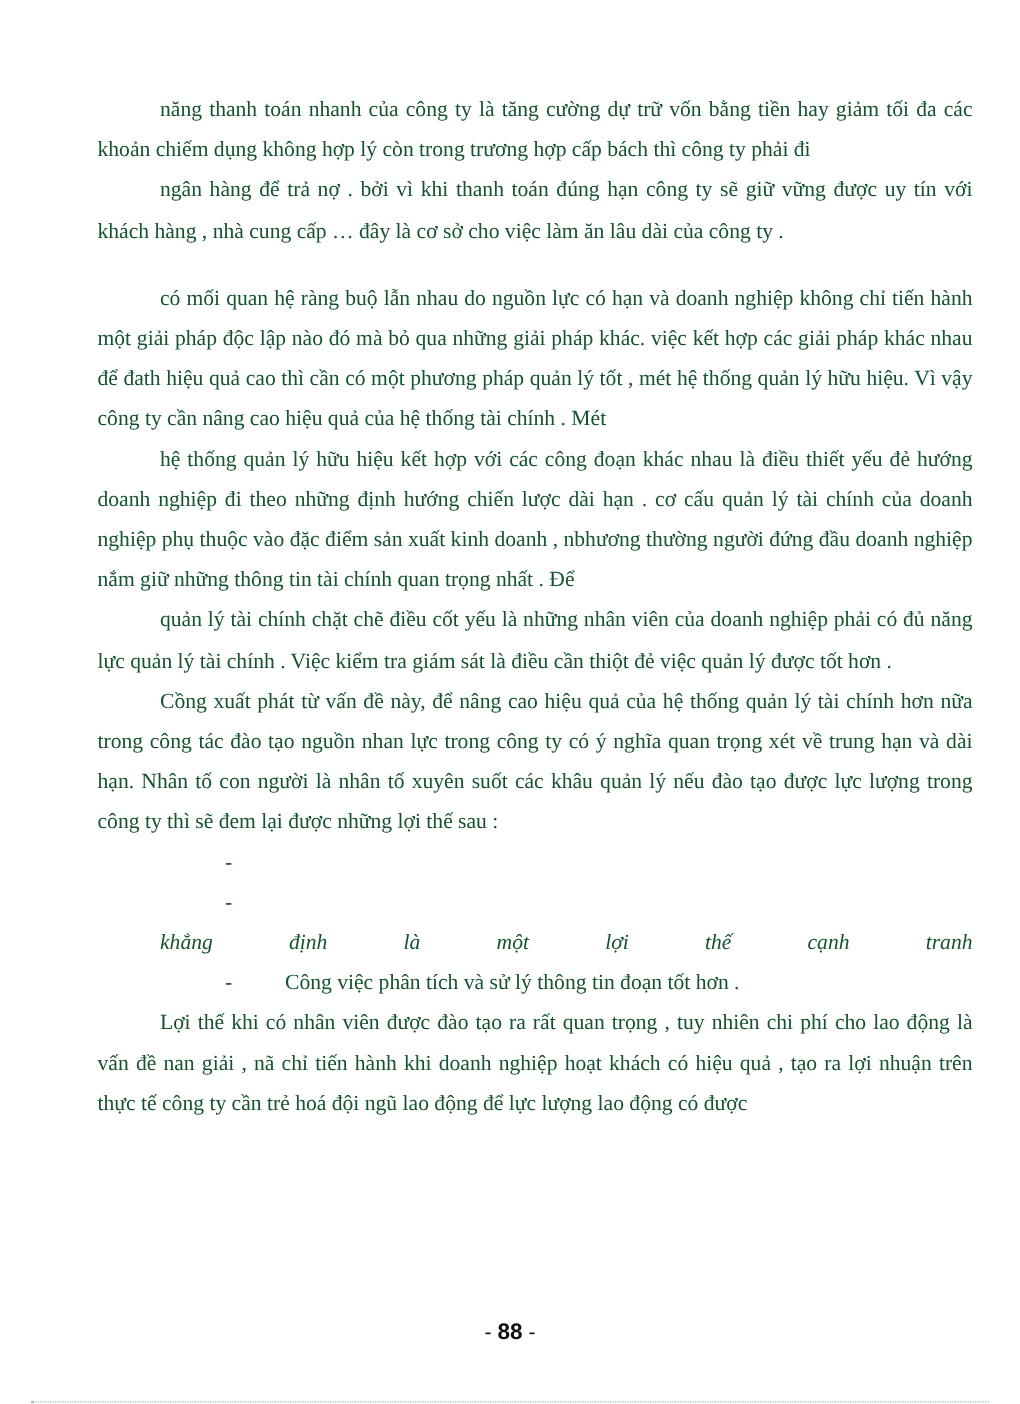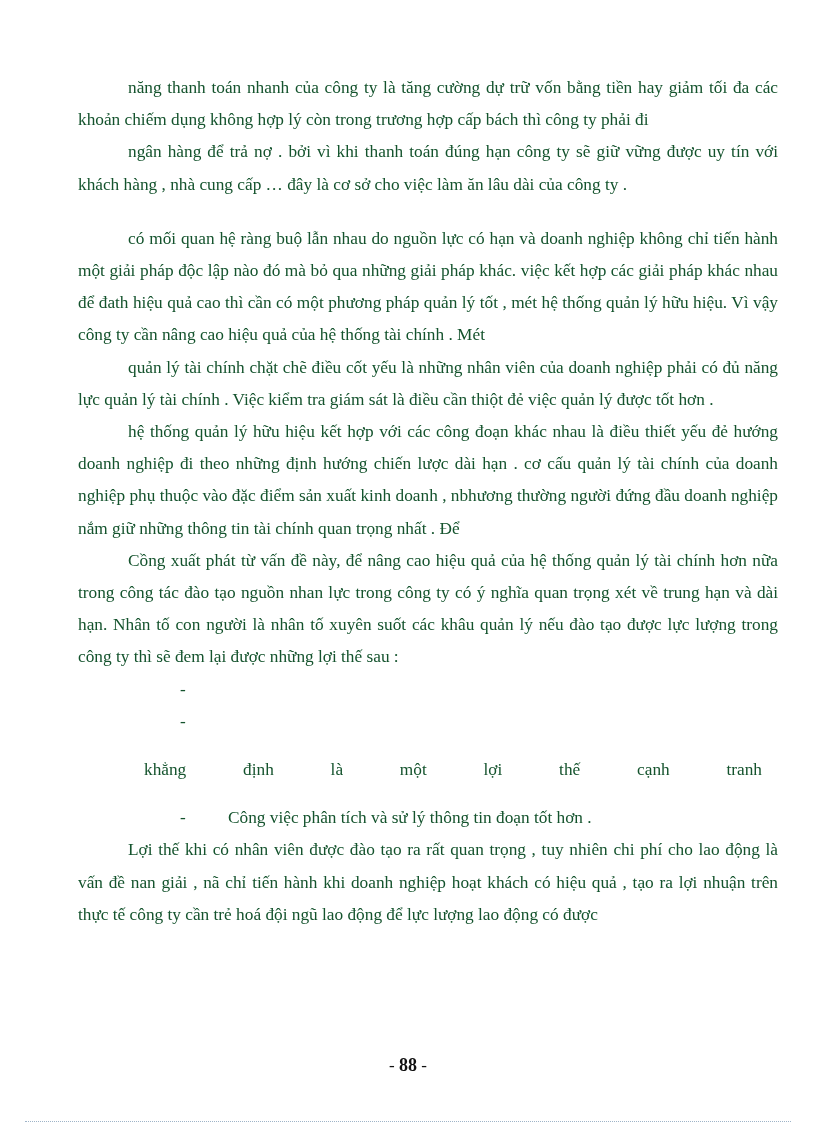--- a/index.html
+++ b/index.html
@@ -18,47 +18,47 @@
   .para.noindent { text-indent: 0; }
   .gap { height: 22px; }
   .bullet {
     display: flex; margin: 0; padding-left: 0;
   }
   .bullet .dash { width: 150px; text-align: right; padding-right: 0; box-sizing: border-box; flex: 0 0 auto; }
   .bullet .dash span { display: inline-block; width: 48px; text-align: left; }
   .bullet .btext { flex: 1 1 auto; text-align: justify; }
   .bullet-wrap { margin: 0; }
   .bullet-cont {
-    margin: 16px; text-align: justify; text-align-last: justify; padding-left: 50px;
+    margin: 0; text-align: justify; text-align-last: justify; padding-left: 50px; font-style: italic;
   }
   .pagenum {
     position: absolute; left: 0; width: 816px; top: 1055px; text-align: center;
-    font-family: Liberation Serif, serif; font-size: 17px; color: #111;
+    font-family: Liberation Sans, sans-serif; font-size: 17px; color: #111;
   }
   .pagenum b { font-weight: bold; font-size: 18px; }
   .footer-rule {
     position: absolute; left: 25px; width: 766px; top: 1121px; height: 0;
     border-top: 1px dotted #9fb4c8;
   }
 </style>
 </head>
 <body>
 
 <div class="page">
   <div class="content">
 
     <p class="para">năng thanh toán nhanh của công ty là tăng cường dự trữ vốn bằng tiền hay giảm tối đa các khoản chiếm dụng không hợp lý còn trong trương hợp cấp bách thì công ty phải đi</p>
 
     <p class="para">ngân hàng để trả nợ . bởi vì khi thanh toán đúng hạn công ty sẽ giữ vững được uy tín với khách hàng , nhà cung cấp … đây là cơ sở cho việc làm ăn lâu dài của công ty .</p>
 
     <div class="gap"></div>
 
     <p class="para">có mối quan hệ ràng buộ lẫn nhau do nguồn lực có hạn và doanh nghiệp không chỉ tiến hành một giải pháp độc lập nào đó mà bỏ qua những giải pháp khác. việc kết hợp các giải pháp khác nhau để đath hiệu quả cao thì cần có một phương pháp quản lý tốt , mét hệ thống quản lý hữu hiệu. Vì vậy công ty cần nâng cao hiệu quả của hệ thống tài chính . Mét</p>
+    <p class="para">hệ thống quản lý hữu hiệu kết hợp với các công đoạn khác nhau là điều thiết yếu đẻ hướng doanh nghiệp đi theo những định hướng chiến lược dài hạn . cơ cấu quản lý tài chính của doanh nghiệp phụ thuộc vào đặc điểm sản xuất kinh doanh , nbhương thường người đứng đầu doanh nghiệp nắm giữ những thông tin tài chính quan trọng nhất . Để</p>
     <p class="para">quản lý tài chính chặt chẽ điều cốt yếu là những nhân viên của doanh nghiệp phải có đủ năng lực quản lý tài chính . Việc kiểm tra giám sát là điều cần thiột đẻ việc quản lý được tốt hơn .</p>
-    <p class="para">hệ thống quản lý hữu hiệu kết hợp với các công đoạn khác nhau là điều thiết yếu đẻ hướng doanh nghiệp đi theo những định hướng chiến lược dài hạn . cơ cấu quản lý tài chính của doanh nghiệp phụ thuộc vào đặc điểm sản xuất kinh doanh , nbhương thường người đứng đầu doanh nghiệp nắm giữ những thông tin tài chính quan trọng nhất . Để</p>
     <p class="para">Cồng xuất phát từ vấn đề này, để nâng cao hiệu quả của hệ thống quản lý tài chính hơn nữa trong công tác đào tạo nguồn nhan lực trong công ty có ý nghĩa quan trọng xét về trung hạn và dài hạn. Nhân tố con người là nhân tố xuyên suốt các khâu quản lý nếu đào tạo được lực lượng trong công ty thì sẽ đem lại được những lợi thế sau :</p>
 
     <div class="bullet-wrap">
       <div class="bullet">
         <div class="dash"><span>-</span></div>
       </div>
       <div class="bullet">
         <div class="dash"><span>-</span></div>
       </div>
       <p class="bullet-cont">khẳng định là một lợi thế cạnh tranh</p>

